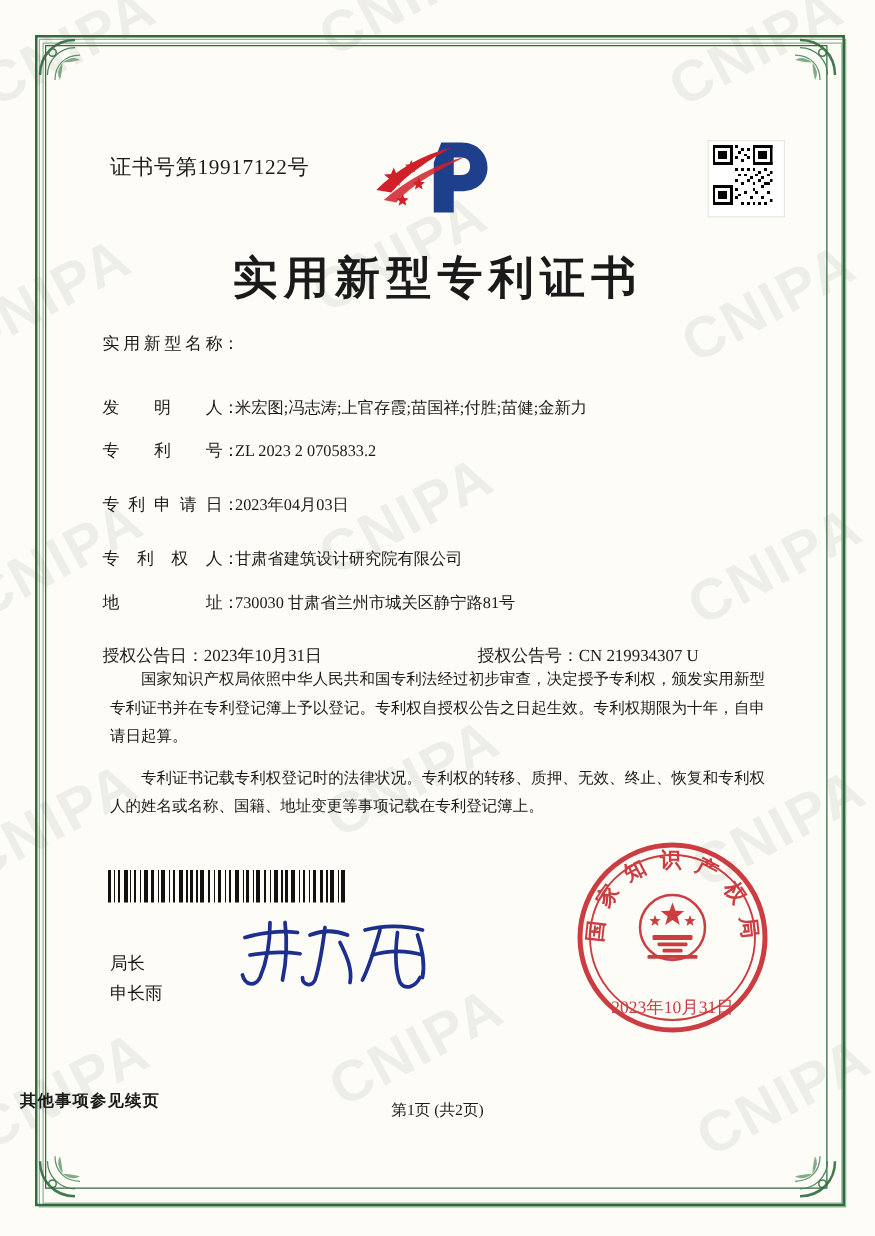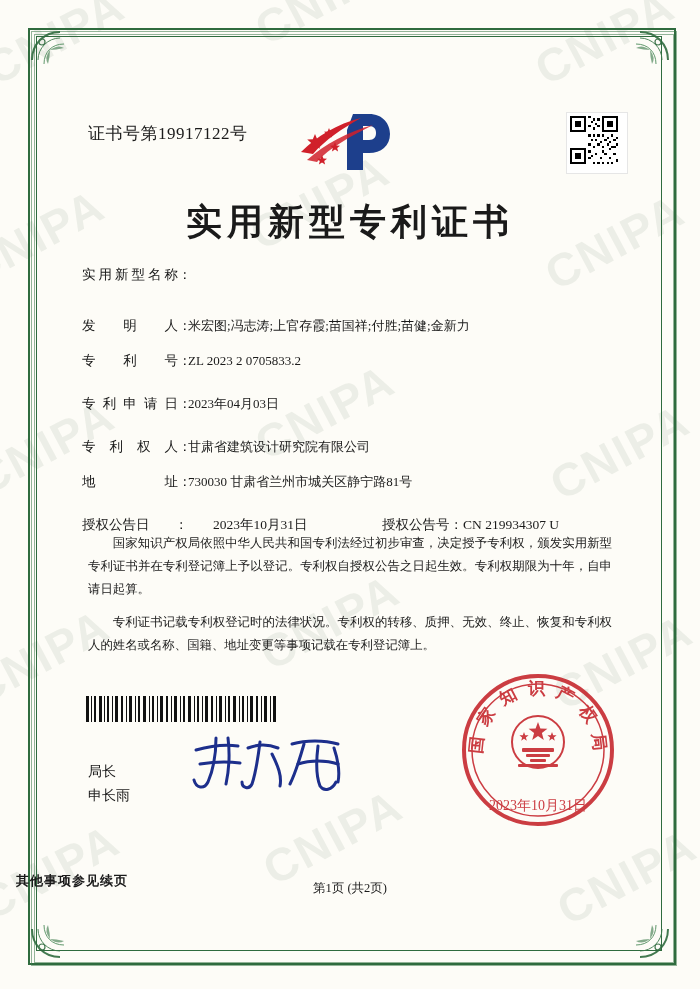--- a/index.html
+++ b/index.html
@@ -154,21 +154,21 @@
   .row .val .line2 { display: block; }
 
   .row.tight { margin-bottom: 6px; }
 
   .two-col {
     display: flex;
     align-items: flex-start;
     margin-bottom: 14px;
   }
   .two-col .half { display: flex; align-items: flex-start; }
-  .two-col .half.left { width: 300px; flex: 0 0 300px; gap: 25px; }
+  .two-col .half.left { width: 300px; flex: 0 0 300px; }
 
   .paras {
     position: absolute;
     top: 472px;
     left: 28px;
     width: 524px;
     font-size: 12.4px;
     line-height: 1.85;
     text-align: justify;
   }

